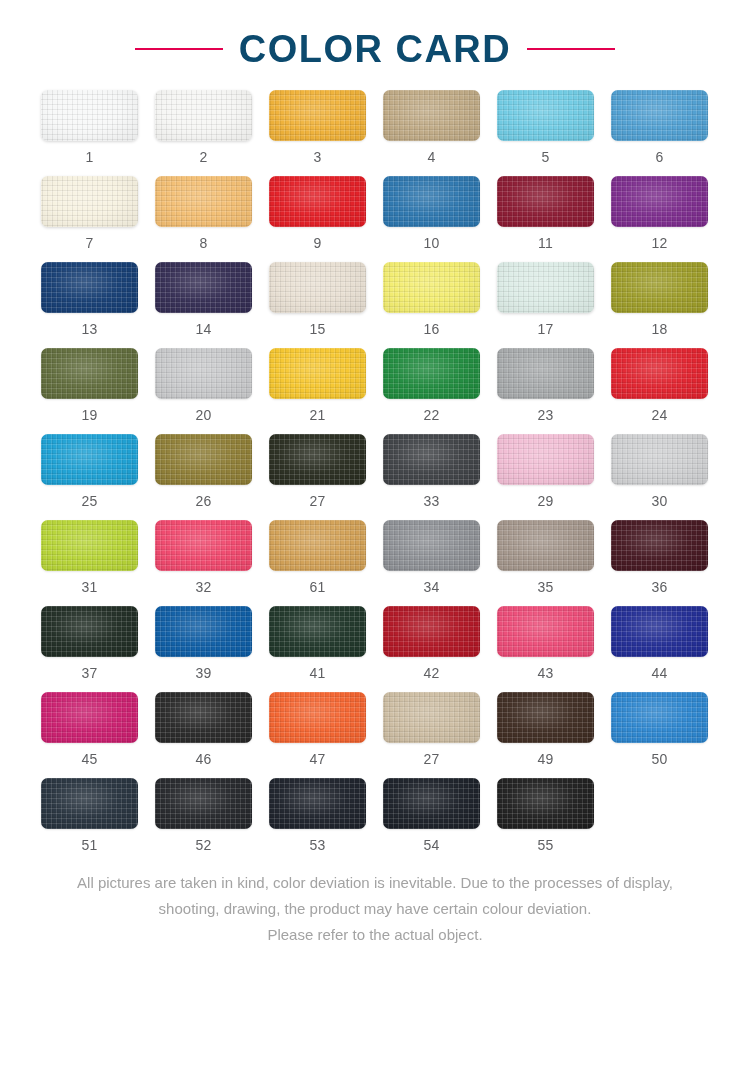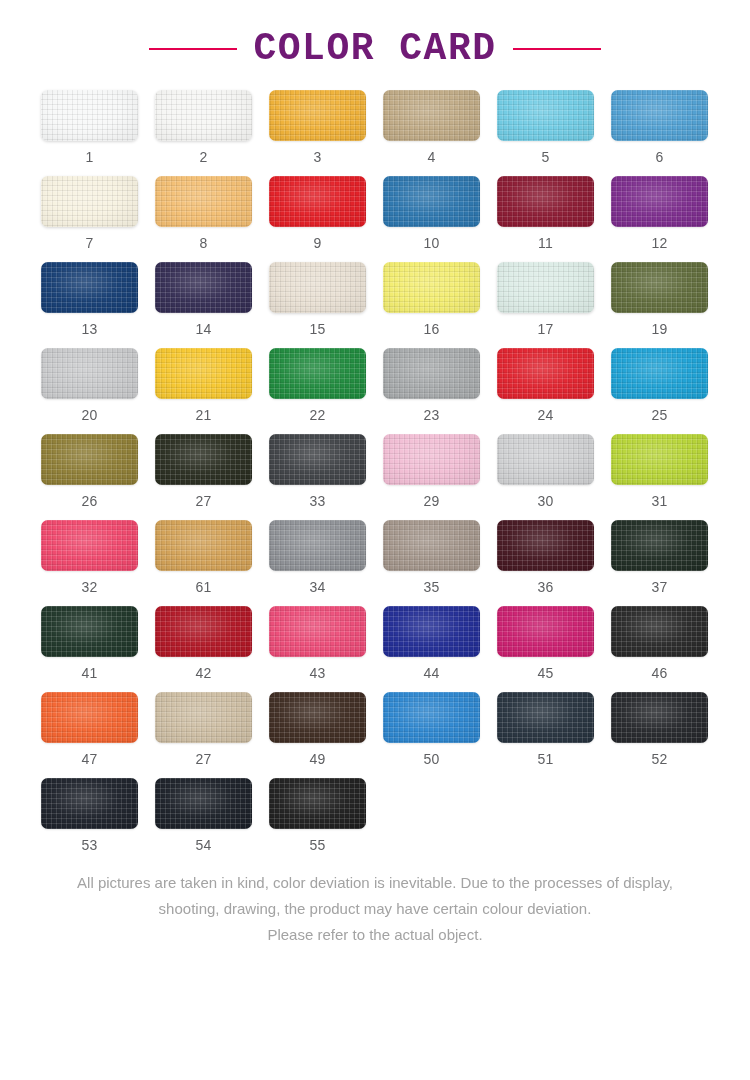--- a/index.html
+++ b/index.html
@@ -30,25 +30,25 @@
     height: 84px;
     padding-top: 14px;
     box-sizing: border-box;
   }
   .rule {
     width: 88px;
     height: 2px;
     background: #e3004f;
   }
   .title {
-    font-family: Liberation Mono, monospace;
+    font-family: Liberation Sans, sans-serif;
     font-size: 38px;
     font-weight: bold;
     letter-spacing: 1.5px;
-    color: #701a75;
+    color: #0c4a6e;
     white-space: nowrap;
     line-height: 1;
   }
 
   
   .grid {
     display: grid;
     grid-template-columns: repeat(6, 97px);
     column-gap: 17px;
     row-gap: 12px;
@@ -205,20 +205,24 @@
       </div>
       <div class="cell">
         <div class="swatch" style="background: rgb(243, 237, 110);"></div>
         <div class="label">16</div>
       </div>
       <div class="cell">
         <div class="swatch light" style="background: rgb(220, 236, 230);"></div>
         <div class="label">17</div>
       </div>
       <div class="cell">
+        <div class="swatch" style="background: rgb(156, 155, 38);"></div>
+        <div class="label">18</div>
+      </div>
+      <div class="cell">
         <div class="swatch" style="background: rgb(95, 107, 58);"></div>
         <div class="label">19</div>
       </div>
       <div class="cell">
         <div class="swatch" style="background: rgb(200, 201, 203);"></div>
         <div class="label">20</div>
       </div>
       <div class="cell">
         <div class="swatch" style="background: rgb(246, 198, 44);"></div>
         <div class="label">21</div>
@@ -279,20 +283,24 @@
         <div class="swatch" style="background: rgb(163, 149, 138);"></div>
         <div class="label">35</div>
       </div>
       <div class="cell">
         <div class="swatch" style="background: rgb(68, 21, 31);"></div>
         <div class="label">36</div>
       </div>
       <div class="cell">
         <div class="swatch" style="background: rgb(30, 43, 34);"></div>
         <div class="label">37</div>
+      </div>
+      <div class="cell">
+        <div class="swatch" style="background: rgb(10, 91, 164);"></div>
+        <div class="label">39</div>
       </div>
       <div class="cell">
         <div class="swatch" style="background: rgb(29, 52, 39);"></div>
         <div class="label">41</div>
       </div>
       <div class="cell">
         <div class="swatch" style="background: rgb(176, 19, 34);"></div>
         <div class="label">42</div>
       </div>
       <div class="cell">

